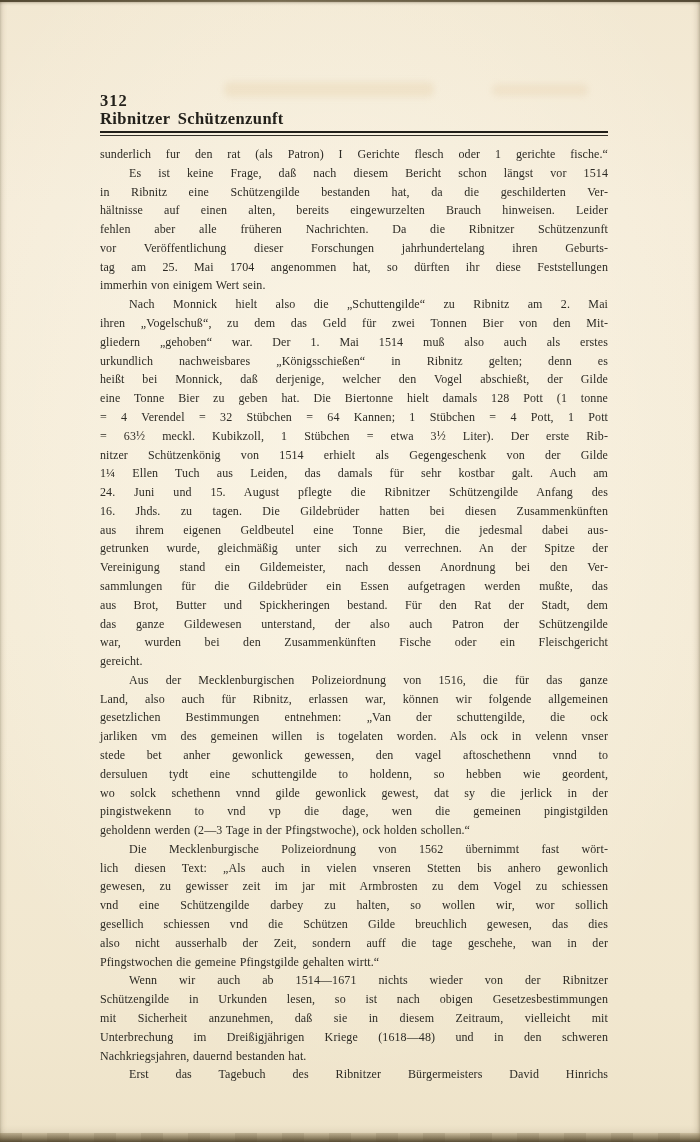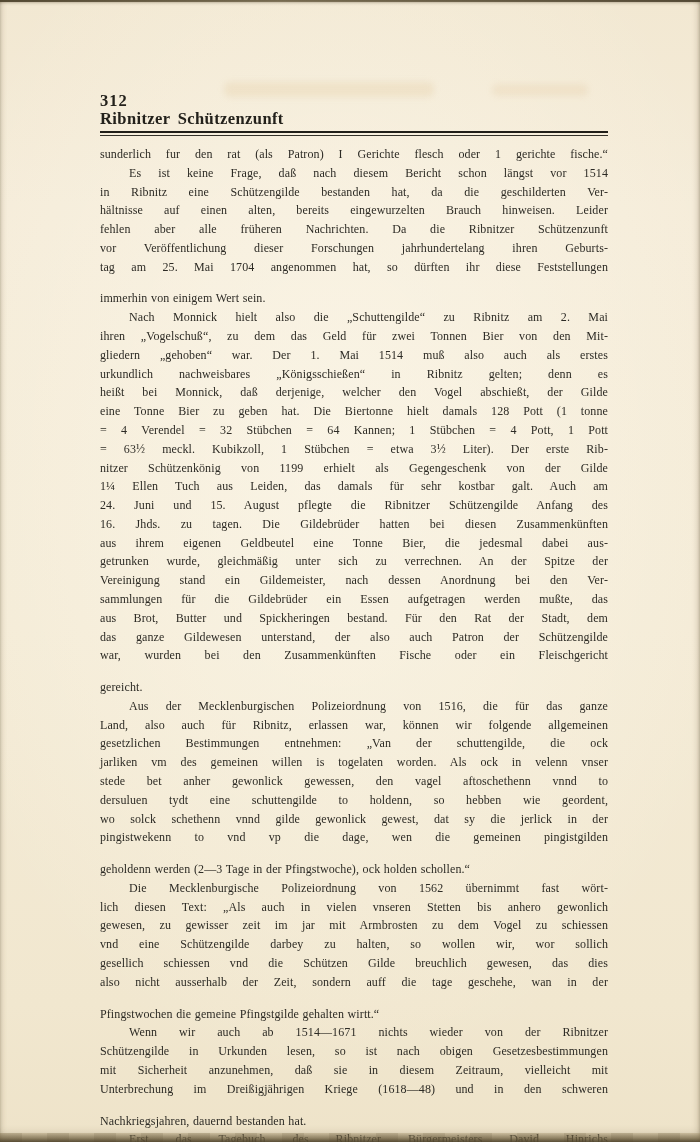--- a/index.html
+++ b/index.html
@@ -76,21 +76,21 @@
     word-spacing: 0.5px;
     letter-spacing: 0.1px;
     color: #2d2b25;
     text-rendering: optimizeLegibility;
   }
   .line {
     text-align: justify;
     text-align-last: justify;
     white-space: normal;
   }
-  .line.lastline { text-align-last: left; margin-top: 13px; }
+  .line.lastline { text-align-last: left; }
   .line.indent { text-indent: 29px; }
 </style>
 </head>
 <body>
 
 <div class="page">
   <div class="bleed-ghost"></div>
   <div class="bleed-ghost2"></div>
 
   <div class="content">
@@ -109,21 +109,21 @@
         <div class="line">tag am 25. Mai 1704 angenommen hat, so dürften ihr diese Feststellungen</div>
         <div class="line lastline">immerhin von einigem Wert sein.</div>
         <div class="line indent">Nach Monnick hielt also die „Schuttengilde“ zu Ribnitz am 2. Mai</div>
         <div class="line">ihren „Vogelschuß“, zu dem das Geld für zwei Tonnen Bier von den Mit-</div>
         <div class="line">gliedern „gehoben“ war.  Der 1. Mai 1514 muß also auch als erstes</div>
         <div class="line">urkundlich nachweisbares „Königsschießen“ in Ribnitz gelten; denn es</div>
         <div class="line">heißt bei Monnick, daß derjenige, welcher den Vogel abschießt, der Gilde</div>
         <div class="line">eine Tonne Bier zu geben hat. Die Biertonne hielt damals 128 Pott (1 tonne</div>
         <div class="line">= 4 Verendel = 32 Stübchen = 64 Kannen; 1 Stübchen = 4 Pott, 1 Pott</div>
         <div class="line">= 63½ meckl. Kubikzoll, 1 Stübchen = etwa 3½ Liter).  Der erste Rib-</div>
-        <div class="line">nitzer Schützenkönig von 1199 erhielt als Gegengeschenk von der Gilde</div>
+        <div class="line">nitzer Schützenkönig von 1514 erhielt als Gegengeschenk von der Gilde</div>
         <div class="line">1¼ Ellen Tuch aus Leiden, das damals für sehr kostbar galt.  Auch am</div>
         <div class="line">24. Juni und 15. August pflegte die Ribnitzer Schützengilde Anfang des</div>
         <div class="line">16. Jhds. zu tagen.  Die Gildebrüder hatten bei diesen Zusammenkünften</div>
         <div class="line">aus ihrem eigenen Geldbeutel eine Tonne Bier, die jedesmal dabei aus-</div>
         <div class="line">getrunken wurde, gleichmäßig unter sich zu verrechnen.  An der Spitze der</div>
         <div class="line">Vereinigung stand ein Gildemeister, nach dessen Anordnung bei den Ver-</div>
         <div class="line">sammlungen für die Gildebrüder ein Essen aufgetragen werden mußte, das</div>
         <div class="line">aus Brot, Butter und Spickheringen bestand.  Für den Rat der Stadt, dem</div>
         <div class="line">das ganze Gildewesen unterstand, der also auch Patron der Schützengilde</div>
         <div class="line">war, wurden bei den Zusammenkünften Fische oder ein Fleischgericht</div>

